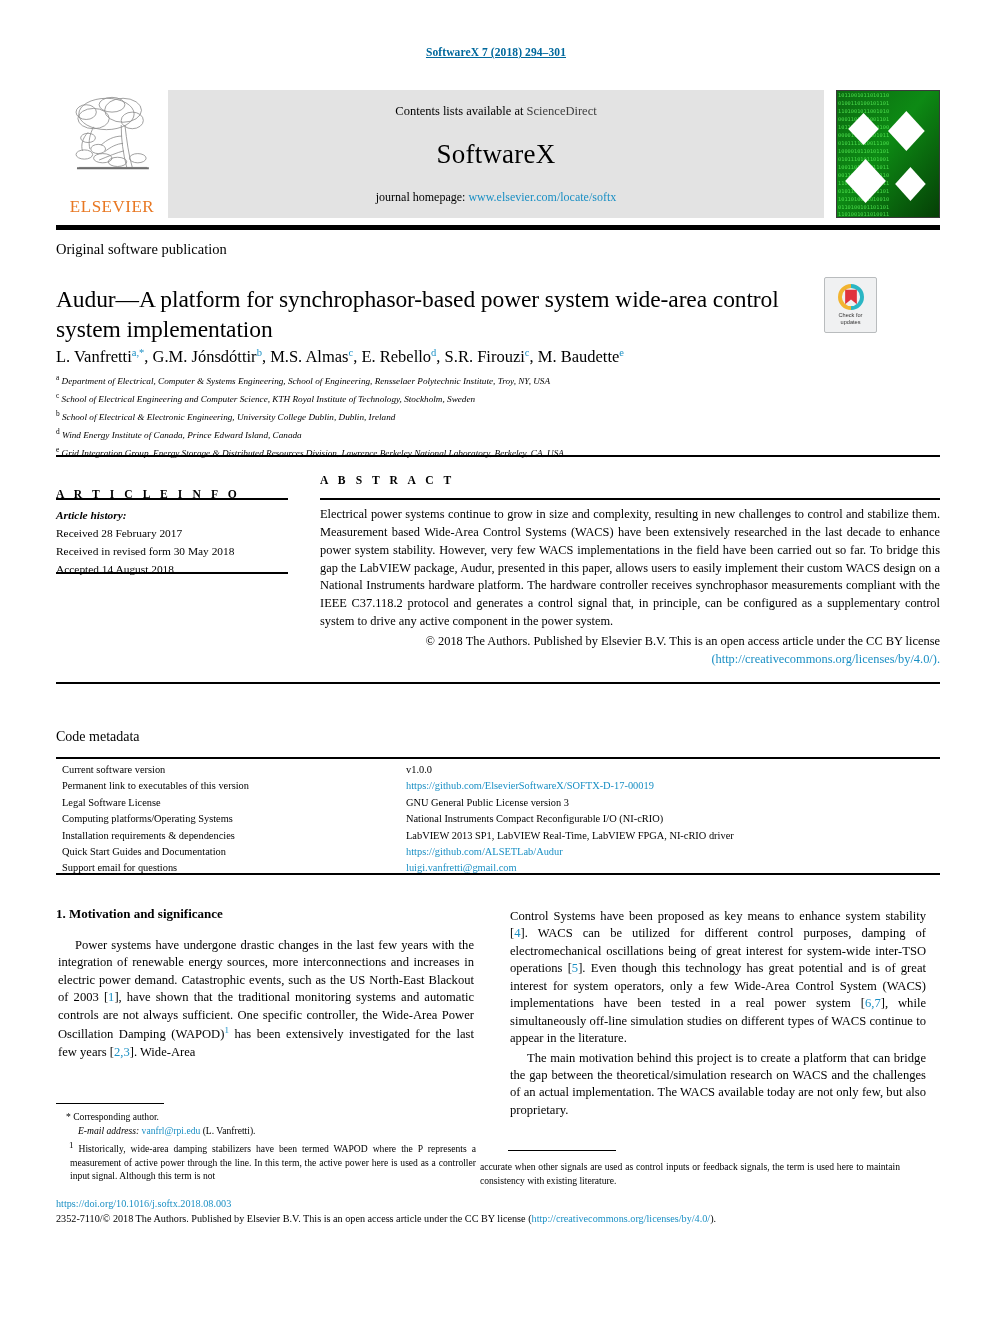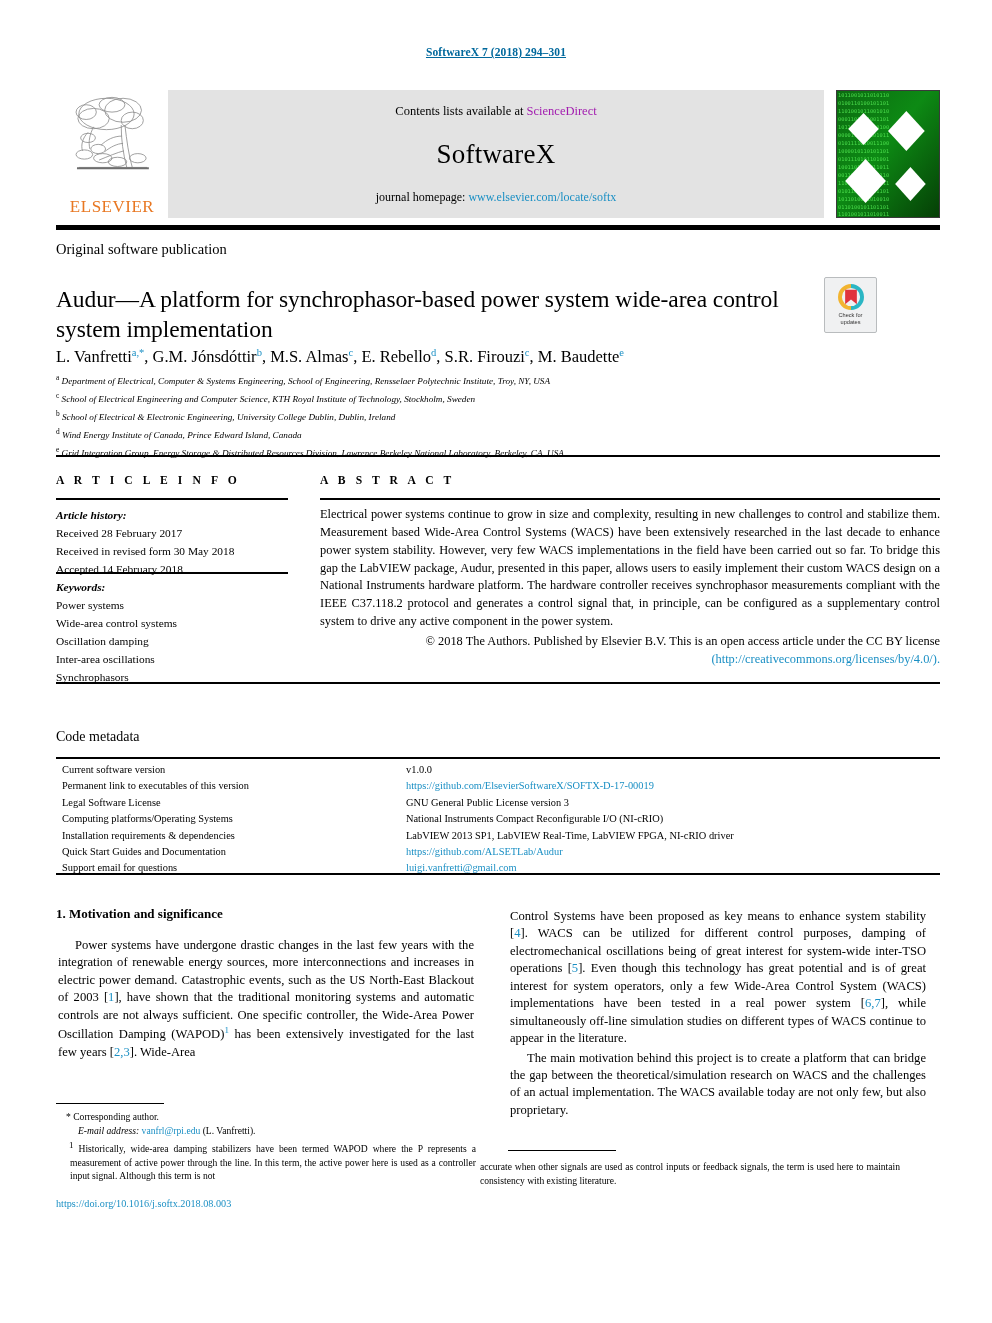--- a/index.html
+++ b/index.html
@@ -39,21 +39,21 @@
     font-family: "Liberation Serif", serif;
     font-size: 17px; letter-spacing: .5px; color: #e87722;
     line-height: 1.05; font-weight: 400;
   }
   .journal-band {
     flex: 1 1 auto; background: #e3e3e3; position: relative;
     display: flex; flex-direction: column; align-items: center;
     justify-content: space-between; padding: 14px 0 13px 0;
   }
   .contents-line { font-size: 12.5px; }
-  .contents-line .sd { color: #a21caf; }
+  .contents-line .sd { color: #404040; }
   .journal-name { font-size: 27px; letter-spacing: .2px; font-weight: 400; }
   .homepage-line { font-size: 12px; }
   .homepage-line .url { color: #1a8fc4; }
   .cover-thumb {
     flex: 0 0 104px; width: 104px; margin-left: 12px;
     border: 1px solid #3a3a3a; overflow: hidden; position: relative;
     background: #032700;
   }
   .cover-thumb svg { display:block; width:100%; height:100%; }
 
@@ -274,43 +274,35 @@
   <div class="affils" id="affils-host">
       <div class="aff-row"><sup>a</sup> Department of Electrical, Computer &amp; Systems Engineering, School of Engineering, Rensselaer Polytechnic Institute, Troy, NY, USA</div>
       <div class="aff-row"><sup>c</sup> School of Electrical Engineering and Computer Science, KTH Royal Institute of Technology, Stockholm, Sweden</div>
       <div class="aff-row"><sup>b</sup> School of Electrical &amp; Electronic Engineering, University College Dublin, Dublin, Ireland</div>
       <div class="aff-row"><sup>d</sup> Wind Energy Institute of Canada, Prince Edward Island, Canada</div>
       <div class="aff-row"><sup>e</sup> Grid Integration Group, Energy Storage &amp; Distributed Resources Division, Lawrence Berkeley National Laboratory, Berkeley, CA, USA</div>
     </div>
 
   <div class="rule-med" style="left:56px; top:455px; width:884px;"></div>
 
-  <div class="col-head" style="left:56px; top:474px;">A R T I C L E   I N F O</div>
+  <div class="col-head" style="left:56px; top:488px;">A R T I C L E   I N F O</div>
   <div class="col-head" style="left:320px; top:474px;">A B S T R A C T</div>
 
   <div class="rule-thin" style="left:56px; top:498px; width:232px;"></div>
   <div class="rule-thin" style="left:320px; top:498px; width:620px;"></div>
 
   <div class="artinfo" style="top:506px;">
     <div class="lbl">Article history:</div>
     <div>Received 28 February 2017</div>
     <div>Received in revised form 30 May 2018</div>
-    <div>Accepted 14 February 2018</div>
+    <div>Accepted 14 August 2018</div>
   </div>
 
   <div class="rule-thin" style="left:56px; top:572px; width:232px;"></div>
 
-  <div class="artinfo" style="top:578px;">
-    <div class="lbl">Keywords:</div>
-    <div>Power systems</div>
-    <div>Wide-area control systems</div>
-    <div>Oscillation damping</div>
-    <div>Inter-area oscillations</div>
-    <div>Synchrophasors</div>
-  </div>
 
   <div class="abstract" style="top:506px;">
     <p>Electrical power systems continue to grow in size and complexity, resulting in new challenges to control and stabilize them. Measurement based Wide-Area Control Systems (WACS) have been extensively researched in the last decade to enhance power system stability. However, very few WACS implementations in the field have been carried out so far. To bridge this gap the LabVIEW package, Audur, presented in this paper, allows users to easily implement their custom WACS design on a National Instruments hardware platform. The hardware controller receives synchrophasor measurements compliant with the IEEE C37.118.2 protocol and generates a control signal that, in principle, can be configured as a supplementary control system to drive any active component in the power system.</p>
     <p class="copy"><span>© 2018 The Authors. Published by Elsevier B.V. This is an open access article under the CC BY license</span><br><span class="lic">(http://creativecommons.org/licenses/by/4.0/).</span></p>
   </div>
 
   <div class="rule-med" style="left:56px; top:682px; width:884px;"></div>
 
   <div class="cm-title">Code metadata</div>
   <div class="rule-thin" style="left:56px; top:757px; width:884px; height:1.8px;"></div>
@@ -366,15 +358,16 @@
     <p class="fn-item" style="padding-left:14px; text-indent:-1px; margin-top:1px;"><span class="fn-sup" style="color:#000">1</span> <span>Historically, wide-area damping stabilizers have been termed WAPOD where the P represents a measurement of active power through the line. In this term, the active power here is used as a controller input signal. Although this term is not</span></p>
   </div>
 
   <div class="fn-rule" style="left:508px; top:1150px;"></div>
   <div class="footnotes fn-right">
     <p class="fn-item">accurate when other signals are used as control inputs or feedback signals, the term is used here to maintain consistency with existing literature.</p>
   </div>
 
   <div class="pagefoot">
     <span class="doi">https://doi.org/10.1016/j.softx.2018.08.003</span>
+    <span><span>2352-7110/© 2018 The Authors. Published by Elsevier B.V. This is an open access article under the CC BY license (</span><span class="lic">http://creativecommons.org/licenses/by/4.0/</span><span>).</span></span>
   </div>
 
 </div>
 
 </body></html>

